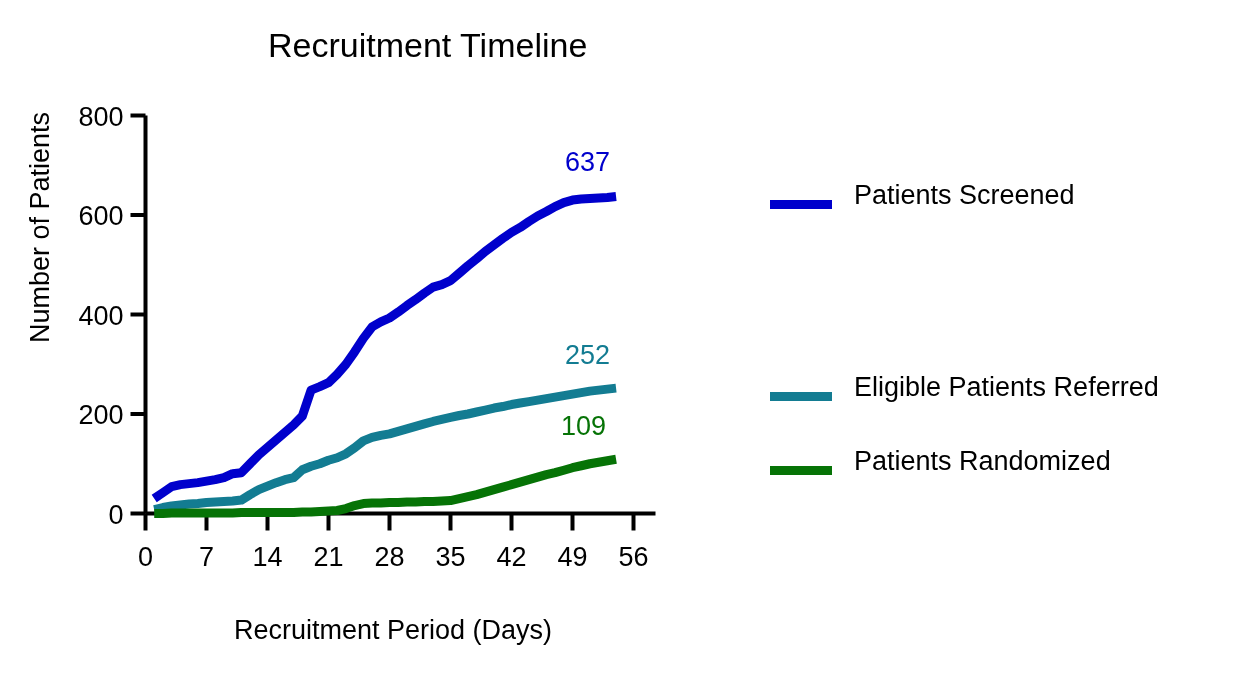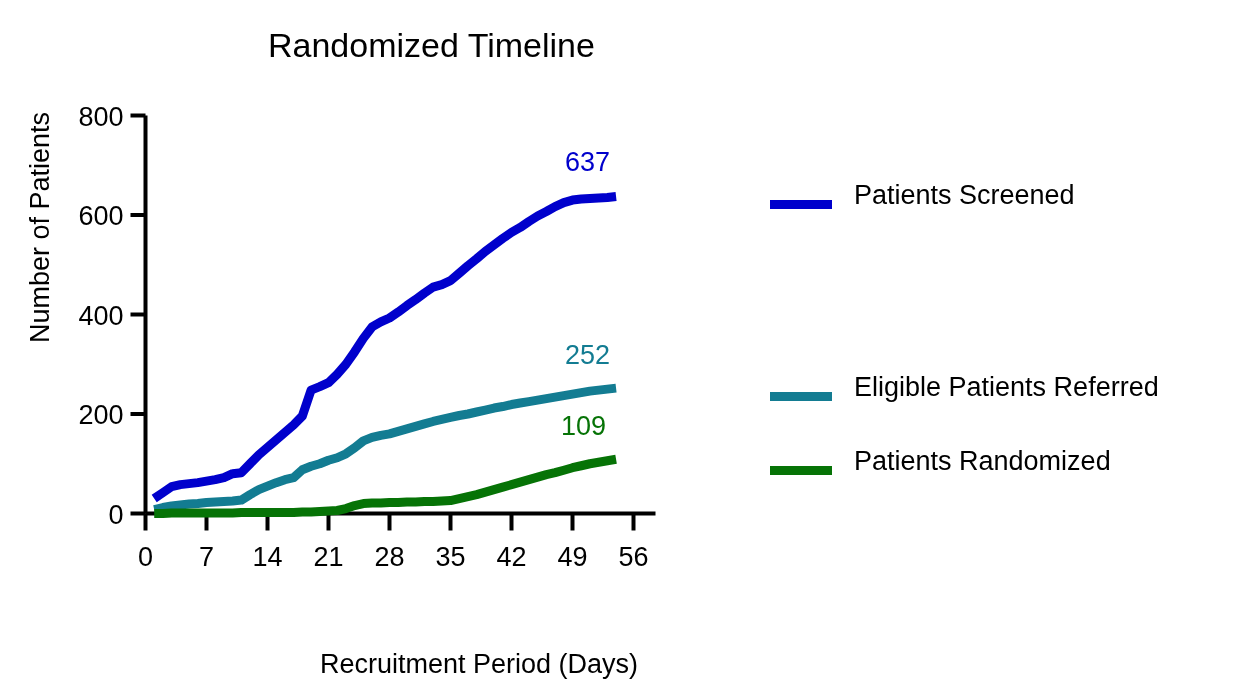--- a/index.html
+++ b/index.html
@@ -13,40 +13,40 @@
     font-size:34px; color:#000; white-space:nowrap; letter-spacing:0px;
   }
 
   .y-axis-title{
     position:absolute; left:-110px; top:212px;
     width:300px; text-align:center;
     font-size:27px; transform:rotate(-90deg); transform-origin:center center;
     white-space:nowrap;
   }
   .x-axis-title{
-    position:absolute; left:148px; top:649px; width:490px;
-    text-align:right; font-size:27px; white-space:nowrap;
+    position:absolute; left:148px; top:615px; width:490px;
+    text-align:center; font-size:27px; white-space:nowrap;
   }
 
   svg.plot{position:absolute; left:0; top:0; width:1246px; height:685px;}
 
   .tick-label{font-family:"Liberation Sans","DejaVu Sans",sans-serif;font-size:27px;fill:#000;}
   .val-label{font-family:"Liberation Sans","DejaVu Sans",sans-serif;font-size:27px;}
 
   .legend{position:absolute; left:770px; top:0; width:470px; height:685px;}
   .legend-row{position:absolute; display:flex; align-items:flex-end; gap:22px; white-space:nowrap;}
   .legend-swatch{display:inline-block; width:62px; height:9px; flex:0 0 auto;}
   .legend-text{font-size:27px; color:#000; line-height:1;}
 </style>
 </head>
 <body>
 
 <div id="root">
 
-  <div class="chart-title">Randomized Timeline</div>
+  <div class="chart-title">Recruitment Timeline</div>
 
   <div class="y-axis-title">Number of Patients</div>
   <div class="x-axis-title">Recruitment Period (Days)</div>
 
   <svg class="plot" viewBox="0 0 1246 685">
     <g id="axes-layer">
         <line x1="145.5" y1="513.5" x2="145.5" y2="115.5" stroke="#000" stroke-width="4"></line>
         <line x1="145.5" y1="513.5" x2="655.5" y2="513.5" stroke="#000" stroke-width="4"></line>
         <line x1="130.5" y1="513.5" x2="145.5" y2="513.5" stroke="#000" stroke-width="4"></line>
         <text x="123.5" y="523.5" text-anchor="end" class="tick-label">0</text>

